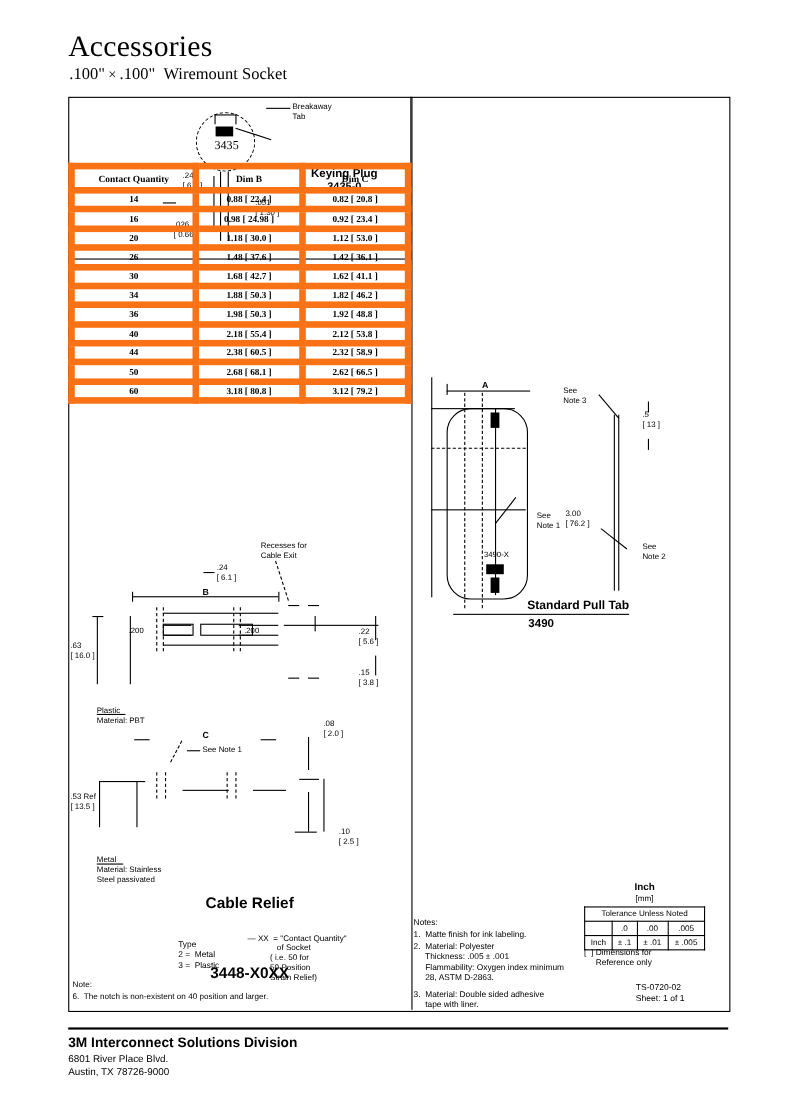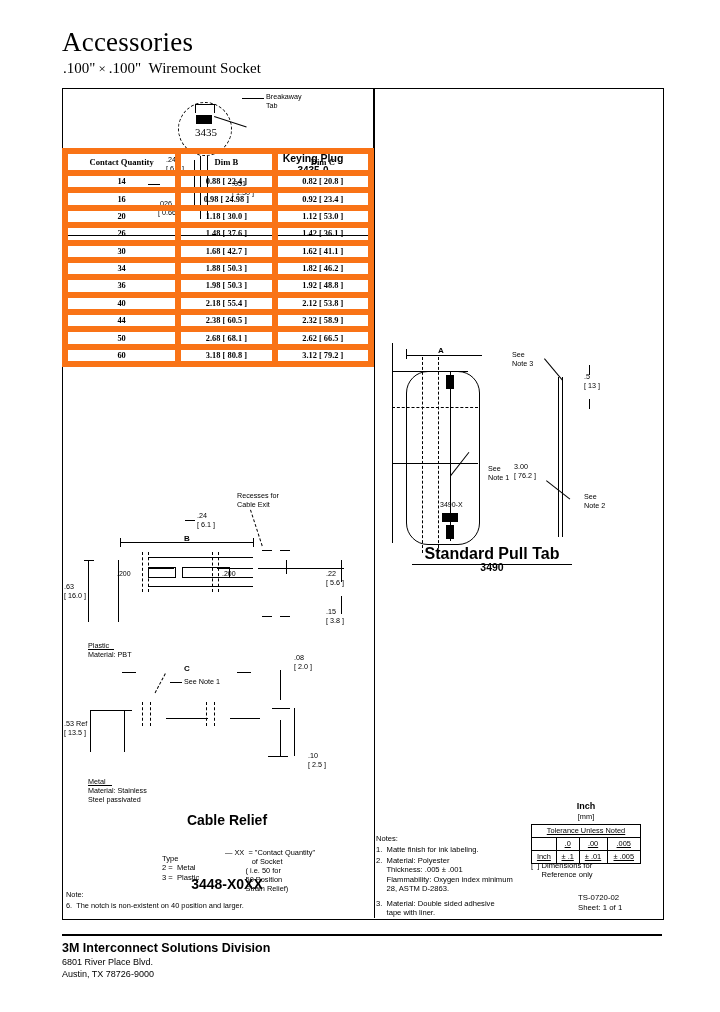--- a/index.html
+++ b/index.html
@@ -42,21 +42,21 @@
         font-family:"Liberation Serif",serif;}
   .tblA td,.tblA th{border:6px solid #f97316;text-align:center;font-size:8.4px;padding:1.2px 0;font-weight:bold;}
   .tblA th{font-size:8.6px;padding:3px 0;}
   .tblA td{font-weight:bold;}
 
   
   .tolwrap{position:absolute;left:531px;top:801px;width:110px;}
   .tolhd{text-align:center;font-size:9px;font-weight:bold;line-height:1.15;}
   .tolhd .mm{font-size:7.4px;font-weight:normal;}
   .tbl-tol{border-collapse:collapse;width:110px;margin-top:2px;}
-  .tbl-tol td{border:1px solid #000;font-size:7.4px;text-align:center;padding:1.5px 2px;text-decoration:underline;}
+  .tbl-tol td{border:1px solid #000;font-size:7.4px;text-align:center;padding:1.5px 2px;}
 
   .brand{position:absolute;left:62px;top:941px;font-size:12.5px;font-weight:bold;}
   .addr{position:absolute;left:62px;top:957px;font-size:9px;line-height:1.32;}
   .callout{position:absolute;right:58px;top:957px;text-align:right;font-size:9px;line-height:1.32;}
   .callnum{font-size:11.5px;font-weight:bold;}
   .footrule{position:absolute;left:62px;top:934px;width:600px;border-top:2.2px solid #000;}
 </style>
 </head>
 <body>
 
@@ -308,21 +308,21 @@
       <div class="vline thick" style="left:186px;top:44px;height:160px;"></div>
       <div class="lbl" style="left:208px;top:40px;">.5
 [ 13 ]</div>
       <div class="vline" style="left:213px;top:32px;height:10px;"></div>
       <div class="vline" style="left:213px;top:66px;height:10px;"></div>
 
       <div class="lbl" style="left:208px;top:160px;">See
 Note 2</div>
       <div style="position:absolute;left:170px;top:148px;width:42px;height:30px;border-left:1px solid #000;transform:rotate(-52deg);transform-origin:top left;"></div>
 
-      <div class="ttl" style="left:36px;top:212px;width:160px;font-size:16px;border-bottom:1.4px solid #000;padding-bottom:1px;">Standard Pull Tab</div>
+      <div class="ttl" style="left:36px;top:212px;width:160px;font-size:11px;border-bottom:1.4px solid #000;padding-bottom:1px;text-align:right;">Standard Pull Tab</div>
       <div class="ttl" style="left:36px;top:228px;width:160px;font-size:10.5px;">3490</div>
     </div>
 
     <div style="position:absolute;left:0;top:505px;width:286px;">
       
     </div>
 
     <div class="lbl" style="left:0px;top:746px;font-size:7.6px;">Notes:</div>
     <div class="lbl" style="left:0px;top:757px;font-size:7.6px;">1.  Matte finish for ink labeling.</div>
     <div class="lbl" style="left:0px;top:768px;font-size:7.6px;">2.  Material: Polyester

